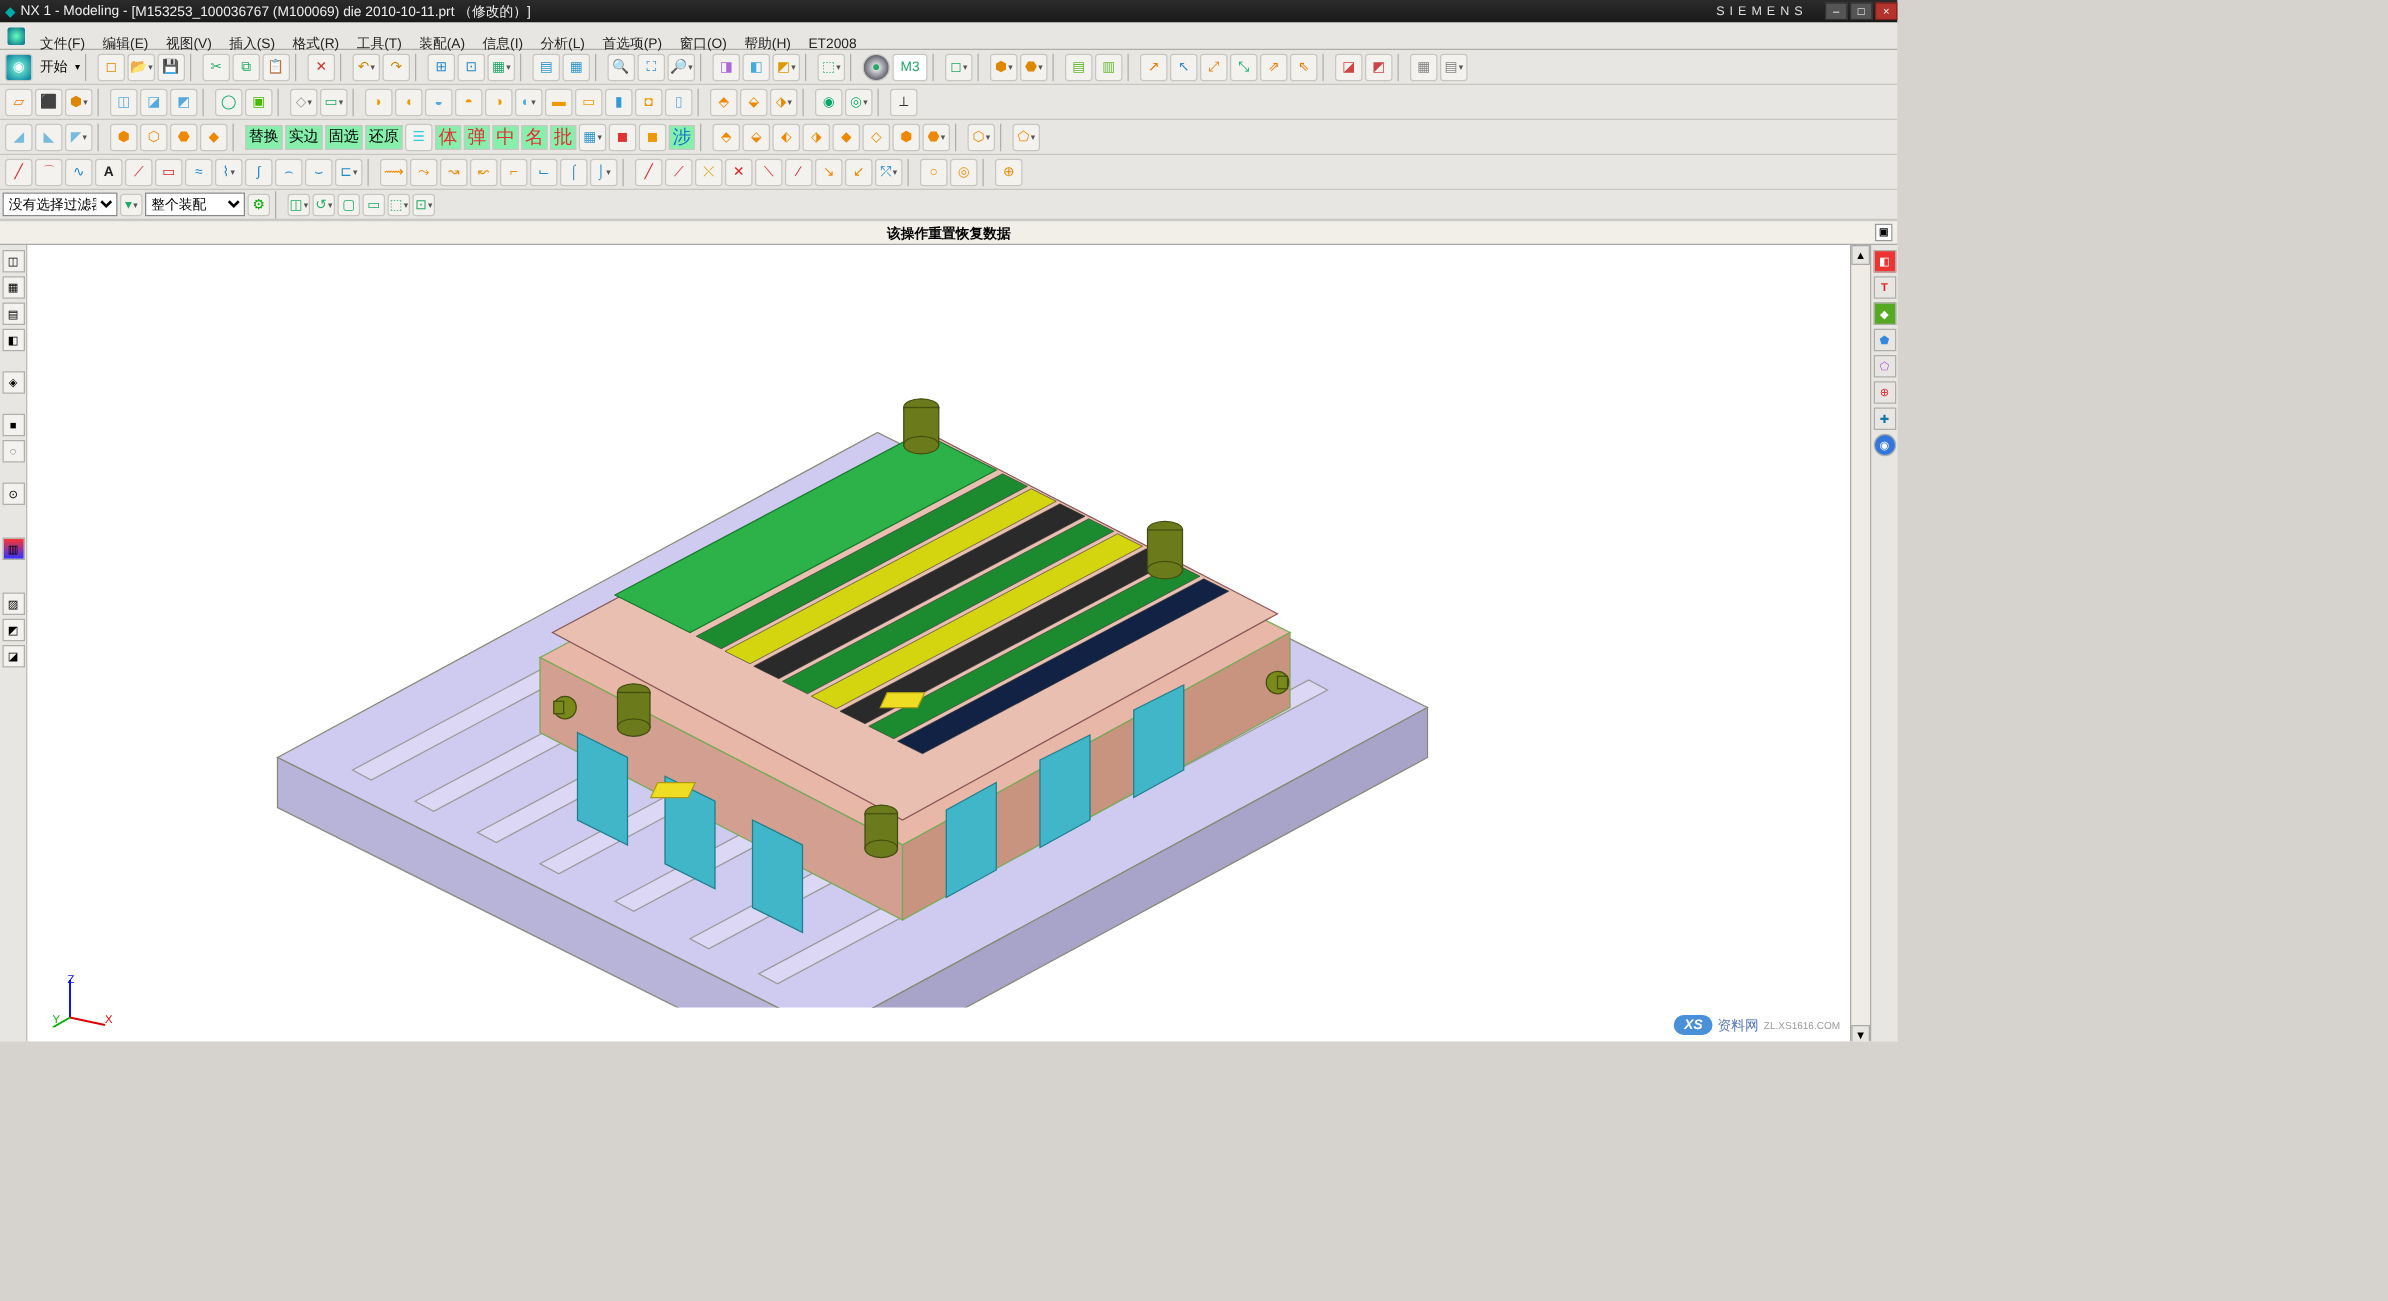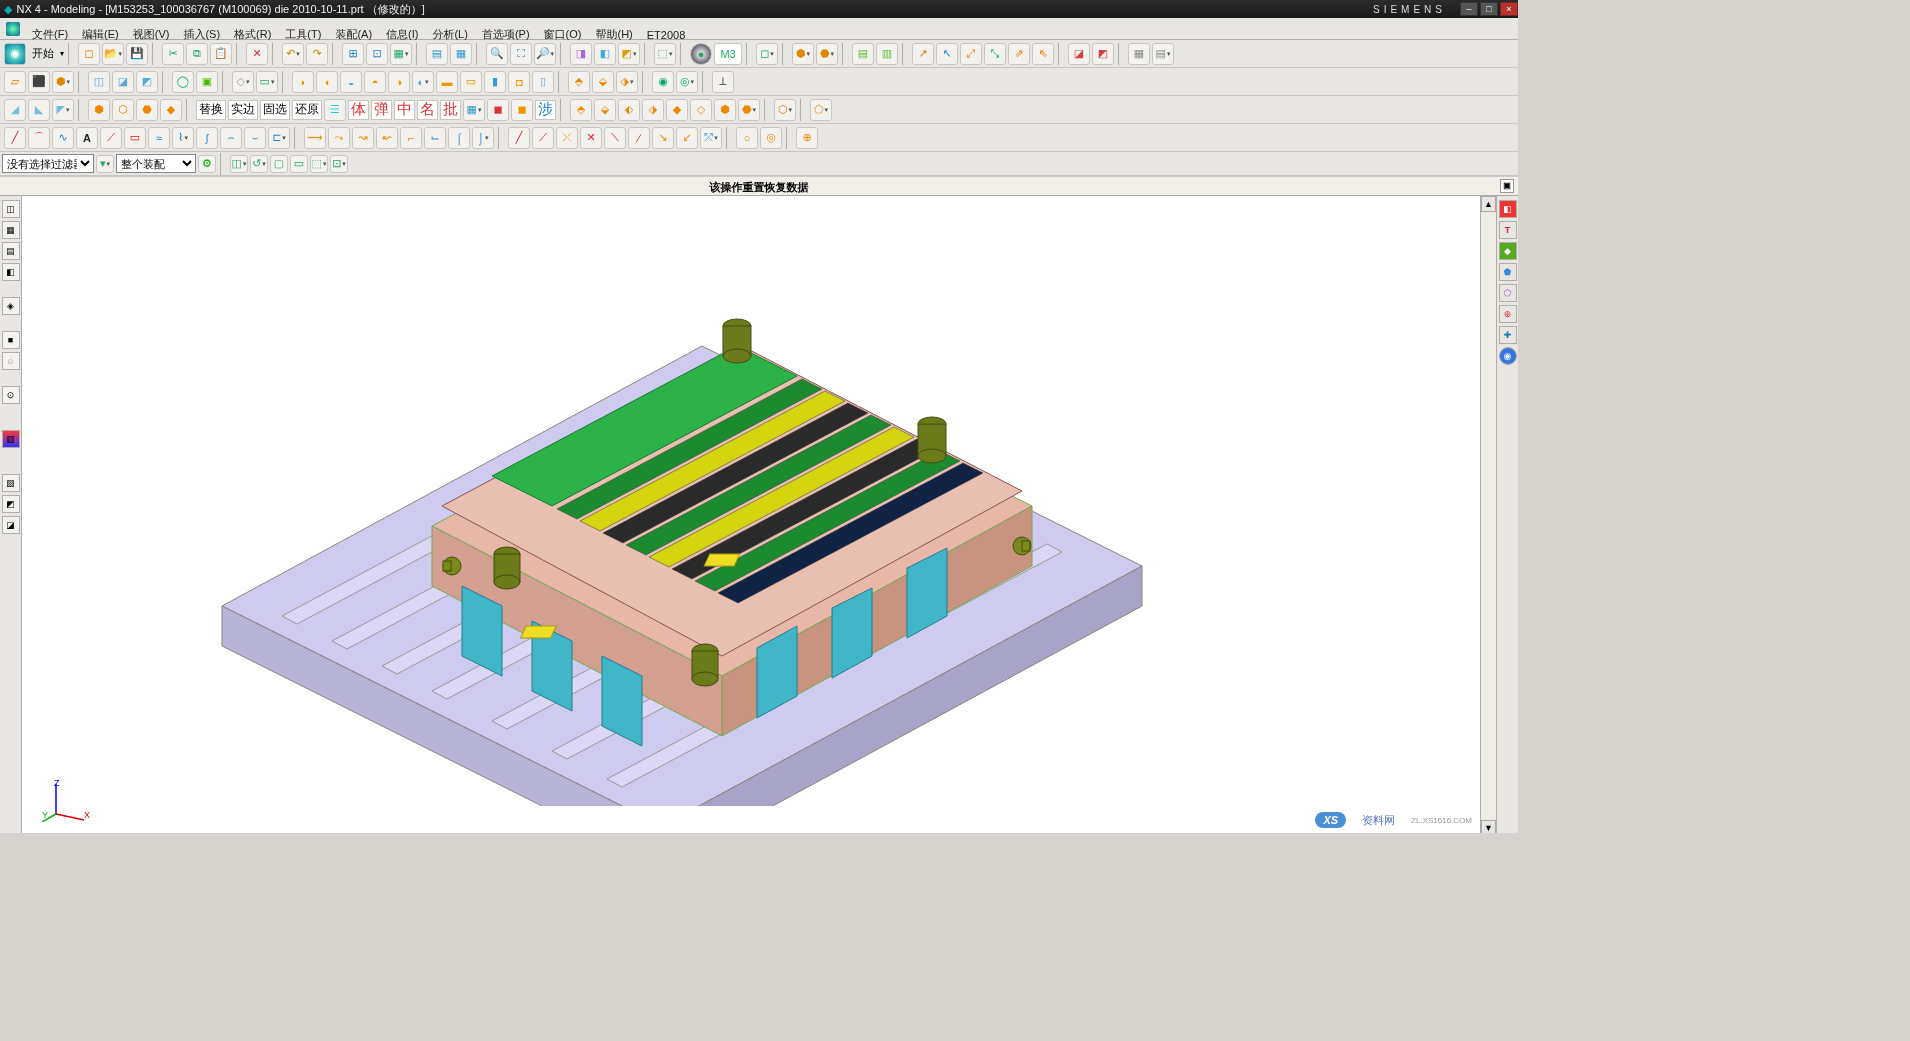--- a/index.html
+++ b/index.html
@@ -16,21 +16,21 @@
 .menubar .mlogo { width:14px; height:14px; background: radial-gradient(#6fb,#068); border-radius:2px; margin-right:4px; }
 .menubar span { padding: 0 6px; cursor: default; margin-top: 12px; }
 
 .toolbar { height: 28px; background: #e8e6e3; border-bottom: 1px solid #c8c6c1; display: flex; align-items: center; padding-left: 4px; gap: 2px; }
 .toolbar.row5 { height: 24px; padding-left:2px; }
 .tbtn { width: 22px; height: 22px; background: #f4f2ef; border: 1px solid #c8c6c1; border-radius: 3px; display:flex; align-items:center; justify-content:center; font-size:11px; color:#2a6; flex-shrink:0; }
 .tbtn.sm { width:18px; height:18px; }
 .tsep { width: 6px; height: 22px; border-left: 1px solid #b0aea9; margin: 0 2px; }
 .tlabel { font-size: 11px; padding: 0 4px; }
 .tdrop::after { content:"▾"; font-size:7px; color:#555; margin-left:1px; }
-.textbtn { height:20px; padding:0 2px; font-size:12px; border:1px solid #c8c6c1; background:#ffffff; display:flex; align-items:center; }
+.textbtn { height:20px; padding:0 2px; font-size:12px; border:1px solid #c8c6c1; background:#86efac; display:flex; align-items:center; }
 select.filt { height: 19px; font-size: 11px; background:#fff; border:1px solid #888; }
 
 .statusrow { height: 20px; background:#f2efe9; border-top:1px solid #ccc; border-bottom:1px solid #aaa; text-align:center; font-size:11px; line-height:20px; color:#000; font-weight:bold; position:relative; }
 .statusrow .rb { position:absolute; right:4px; top:2px; width:14px; height:14px; border:1px solid #999; background:#fff; font-size:8px; line-height:12px; text-align:center; }
 
 .workarea { position: relative; height: 640px; background: #fff; display:flex; }
 .leftpanel { width: 22px; background:#e8e6e3; border-right:1px solid #b0aea9; display:flex; flex-direction:column; gap:3px; padding-top:4px; align-items:center; }
 .leftpanel .pbtn { width:18px; height:18px; border:1px solid #b0aea9; background:#f4f2ef; font-size:9px; text-align:center; line-height:16px; }
 .rightpanel { width: 22px; background:#e8e6e3; border-left:1px solid #b0aea9; display:flex; flex-direction:column; gap:3px; padding-top:4px; align-items:center; }
 .rightpanel .pbtn { width:18px; height:18px; border:1px solid #b0aea9; font-size:9px; text-align:center; line-height:16px; }
@@ -43,33 +43,33 @@
 .triad .y { color:#0a0; left:0px; bottom:2px; }
 .triad svg { position:absolute; left:0; bottom:0; }
 
 .scrollh { height: 16px; background:#e8e6e3; border-top:1px solid #aaa; display:flex; }
 .scrollh .track { flex:1; background:#efece6; border:1px inset #ccc; position:relative; }
 .scrollh .harrow { width:16px; background:#e8e6e3; border:1px solid #aaa; text-align:center; font-size:9px; line-height:14px; }
 .vscroll { width:16px; background:#efece6; border-left:1px solid #aaa; display:flex; flex-direction:column; }
 .vscroll .varrow { height:16px; background:#e8e6e3; border:1px solid #aaa; text-align:center; font-size:9px; line-height:14px; }
 .vscroll .track { flex:1; }
 
-.watermark { position:absolute; right:8px; bottom:8px; font-size:11px; color:#999; display:flex; align-items:center; gap:16px; }
+.watermark { position:absolute; right:8px; bottom:8px; font-size:11px; color:#999; display:flex; align-items:center; gap:4px; }
 .watermark .badge { background:#4a90d9; color:#fff; border-radius:10px; padding:2px 8px; font-style:italic; font-weight:bold; }
 
 
 .model { position:absolute; left:140px; top:10px; width:1020px; height:600px; }
 .model svg { width:100%; height:100%; }
 </style>
 </head>
 <body>
 
 <div class="titlebar">
   <span class="logo">◆</span>
-  <span>NX 4 - Modeling</span>
+  <span>NX 1 - Modeling</span>
   <span>&nbsp;-&nbsp;</span>
   <span>[M153253_100036767 (M100069) die 2010-10-11.prt （修改的）]</span>
   <span class="right">SIEMENS</span>
   <div class="winbtns">
     <div class="winbtn min">–</div>
     <div class="winbtn max">□</div>
     <div class="winbtn">×</div>
   </div>
 </div>
 

